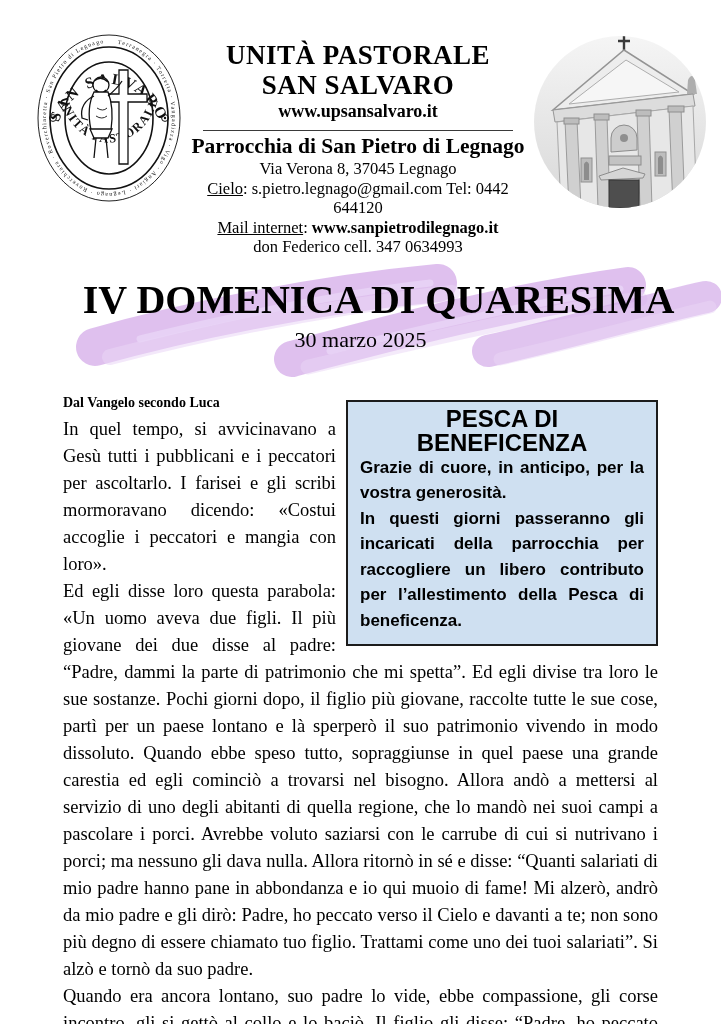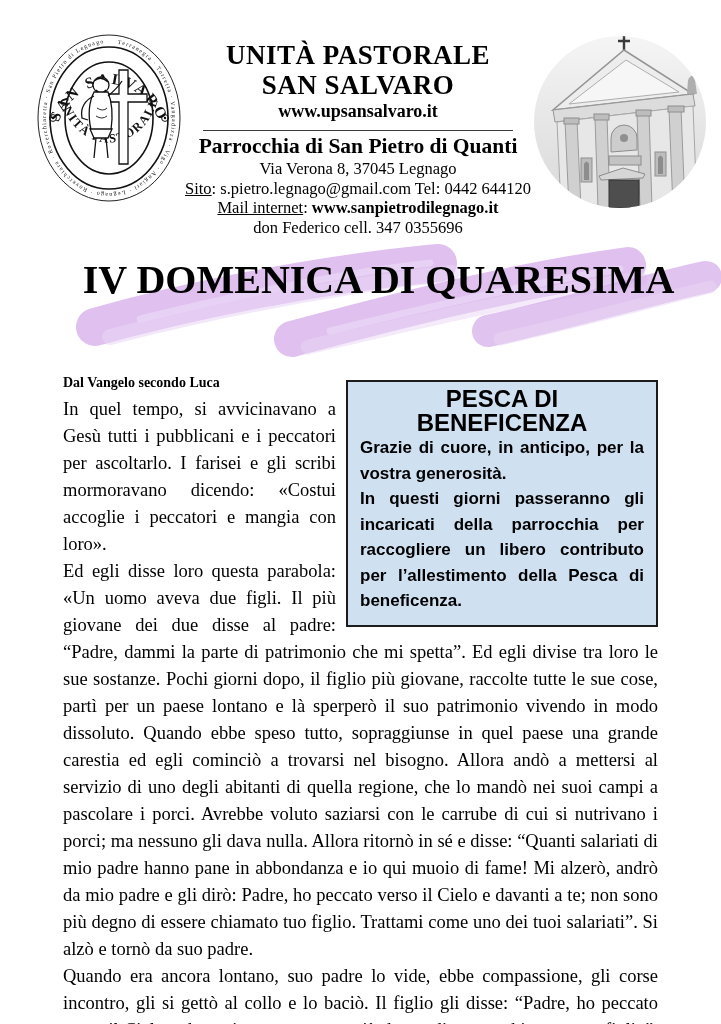--- a/index.html
+++ b/index.html
@@ -93,25 +93,25 @@
           <path d="M64 78 q6 4 10 0 M63 86 q6 4 11 0" fill="none" stroke-width="0.9"></path>
         </g>
       </svg>
     </div>
 
     <div class="head-center">
       <div class="org-line1">UNITÀ PASTORALE</div>
       <div class="org-line2">SAN SALVARO</div>
       <div class="org-site">www.upsansalvaro.it</div>
       <hr class="head-rule">
-      <div class="parish">Parrocchia di San Pietro di Quanti</div>
+      <div class="parish">Parrocchia di San Pietro di Legnago</div>
       <div class="addr">Via Verona 8, 37045 Legnago</div>
-      <div class="mail-line"><span class="u">Sito</span><span>: s.pietro.legnago@gmail.com Tel: 0442 644120</span></div>
+      <div class="mail-line"><span class="u">Cielo</span><span>: s.pietro.legnago@gmail.com Tel: 0442 644120</span></div>
       <div class="site-line"><span class="u">Mail internet</span><span>: </span><span class="b">www.sanpietrodilegnago.it</span></div>
-      <div class="priest">don Federico cell. 347 0355696</div>
+      <div class="priest">don Federico cell. 347 0634993</div>
     </div>
 
     <div class="photo-wrap">
       <svg width="178" height="178" viewBox="0 0 178 178">
         <defs>
           <clipPath id="photoClip">
               <circle cx="89" cy="92" r="86"></circle>
             </clipPath>
           <linearGradient id="sky" x1="0" y1="0" x2="0" y2="1">
             <stop offset="0" stop-color="#f6f6f6"></stop>
@@ -169,20 +169,21 @@
       <path class="hl" d="M95 88 C180 64 310 36 438 24" stroke-width="38" opacity="0.72"></path>
       <path class="hl2" d="M110 98 C210 72 330 48 452 34" stroke-width="16" opacity="0.55"></path>
       <path class="hl" d="M292 100 C390 74 510 42 628 26" stroke-width="36" opacity="0.72"></path>
       <path class="hl2" d="M308 108 C405 86 525 56 640 40" stroke-width="15" opacity="0.5"></path>
       <path class="hl" d="M488 92 C570 74 650 50 706 38" stroke-width="32" opacity="0.68"></path>
       <path class="hl2" d="M500 100 C580 82 660 60 710 48" stroke-width="13" opacity="0.5"></path>
       <path class="hl2" d="M140 80 C230 58 340 34 430 24" stroke-width="7" opacity="0.8"></path>
       <path class="hl2" d="M330 92 C420 70 530 44 620 30" stroke-width="7" opacity="0.8"></path>
     </svg>
     <div class="main-title">IV DOMENICA DI QUARESIMA</div>
+    <div class="date-line">30 marzo 2025</div>
   </div>
 
   <div class="body-area gospel">
 
     <div class="benef-box">
       <div class="benef-title">PESCA DI BENEFICENZA</div>
       <div>Grazie di cuore, in anticipo, per la vostra generosità.</div>
       <div>In questi giorni passeranno gli incaricati della parrocchia per raccogliere un libero contributo per l’allestimento della Pesca di beneficenza.</div>
     </div>
 

